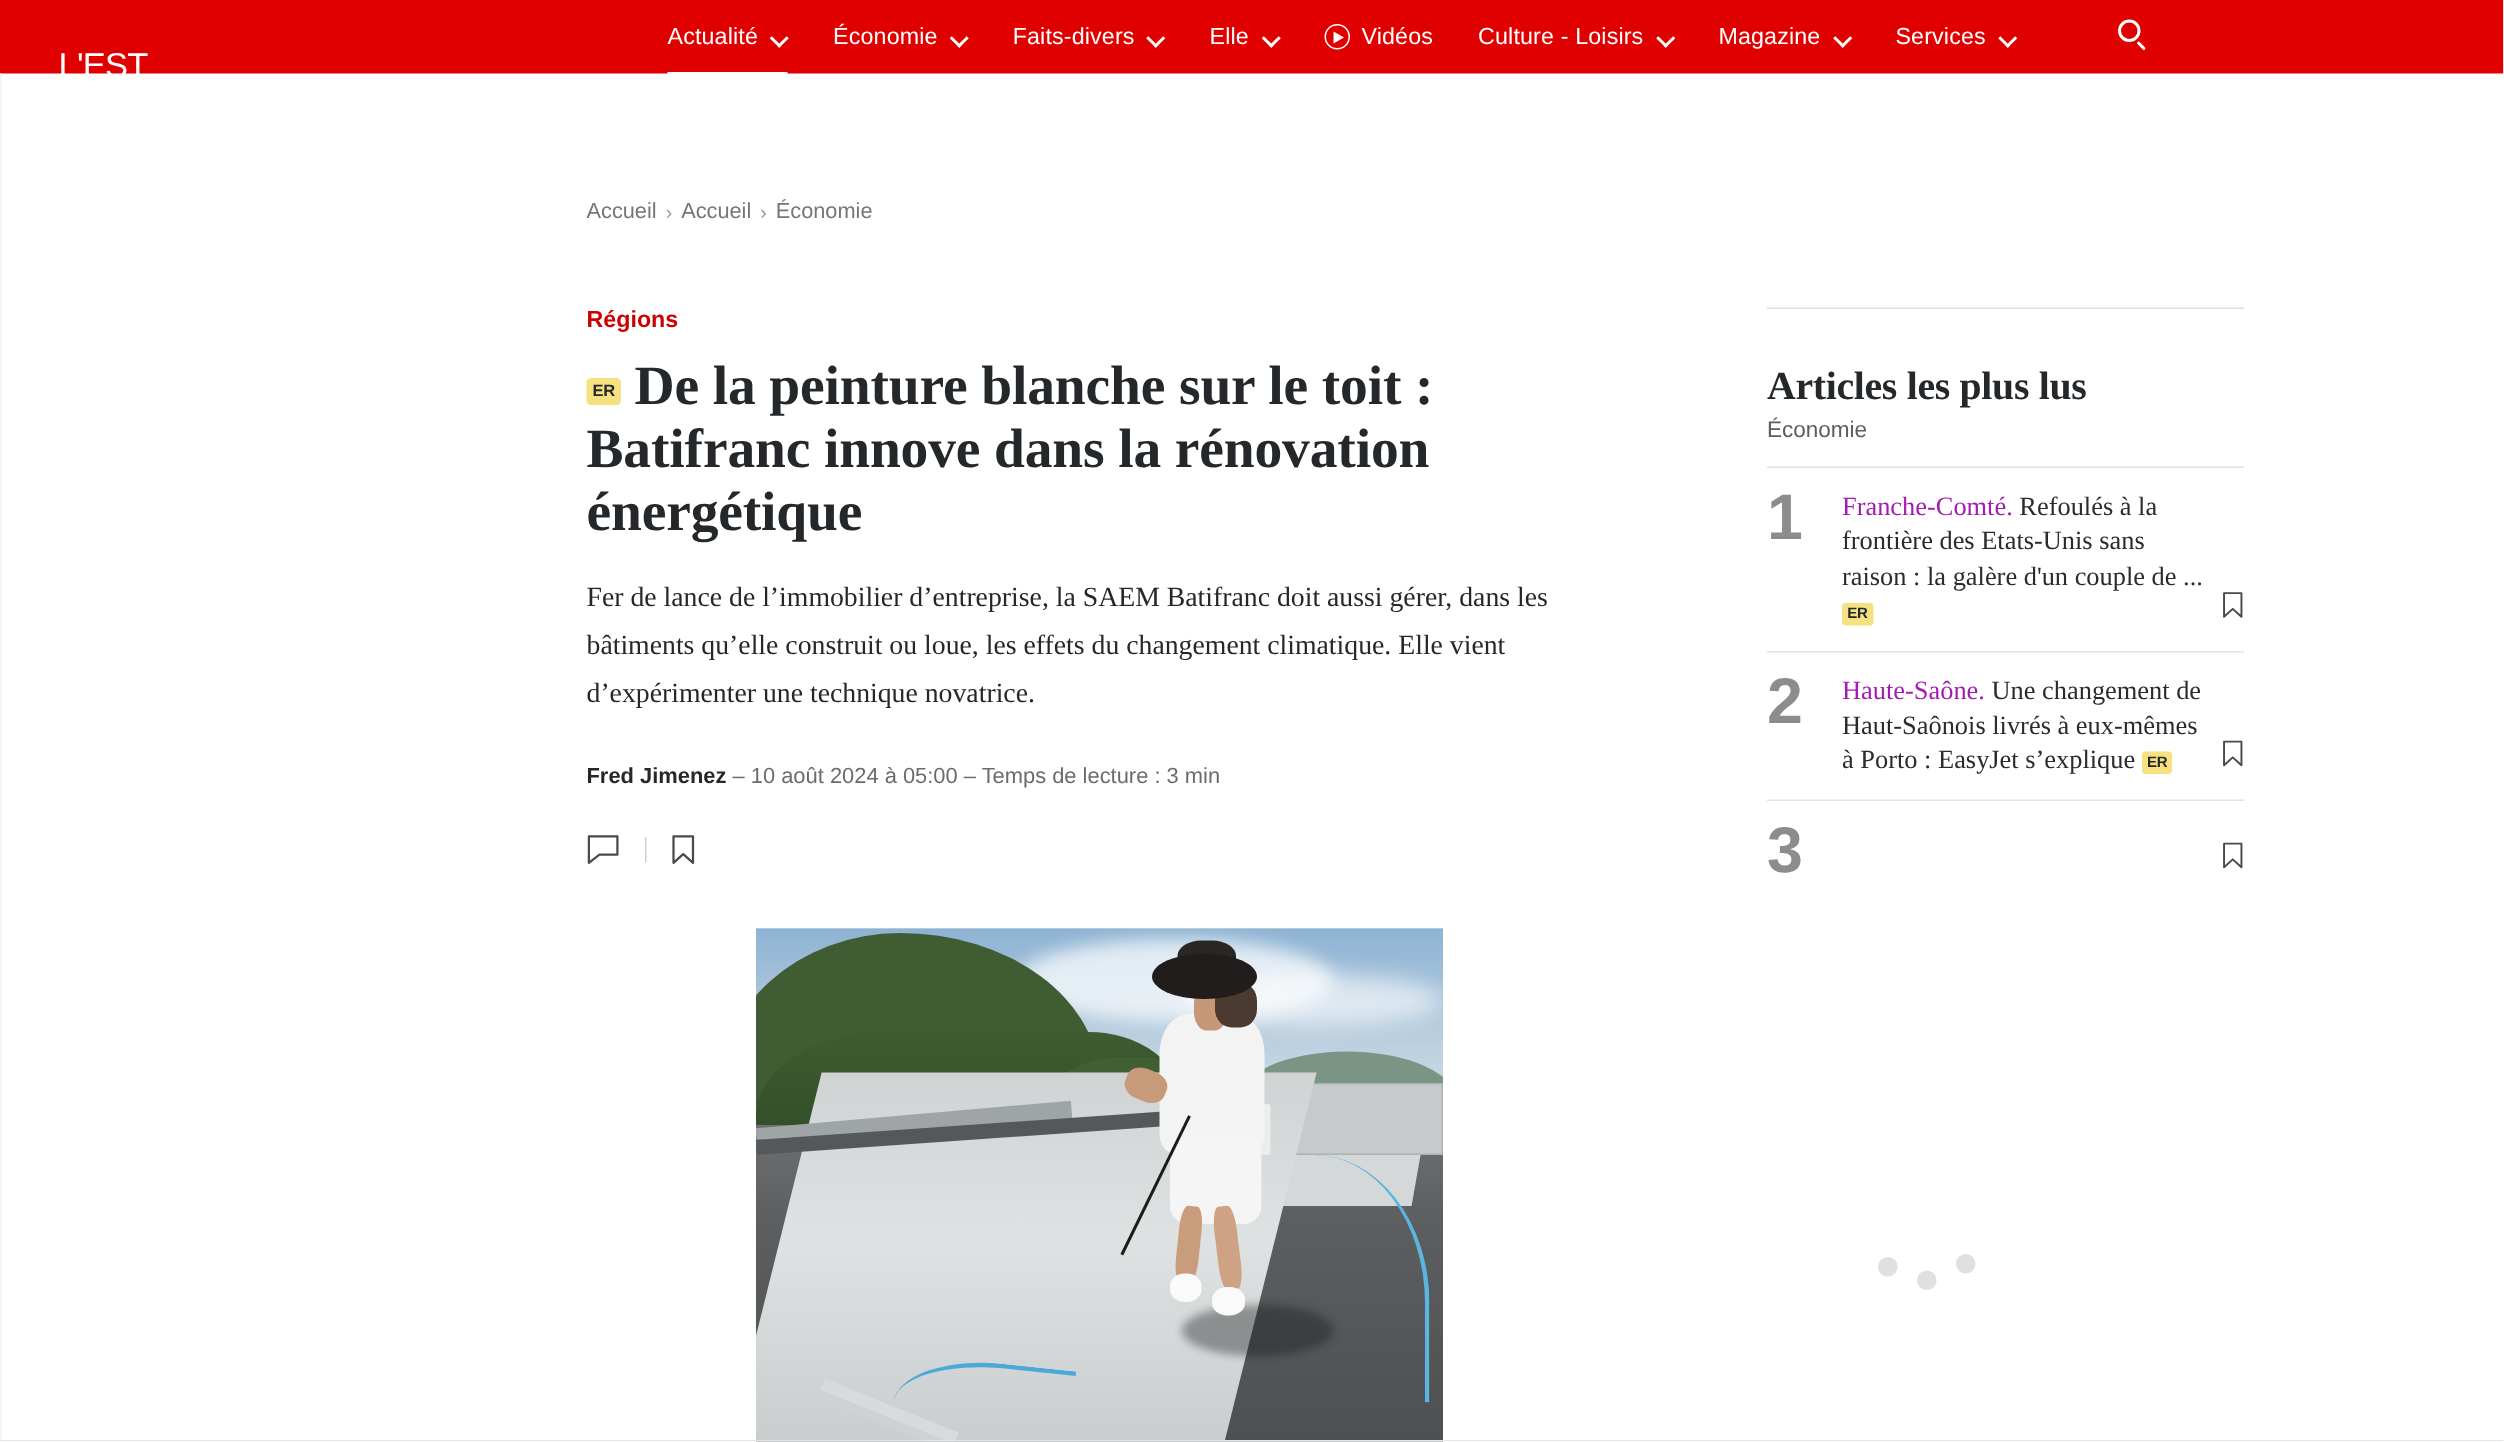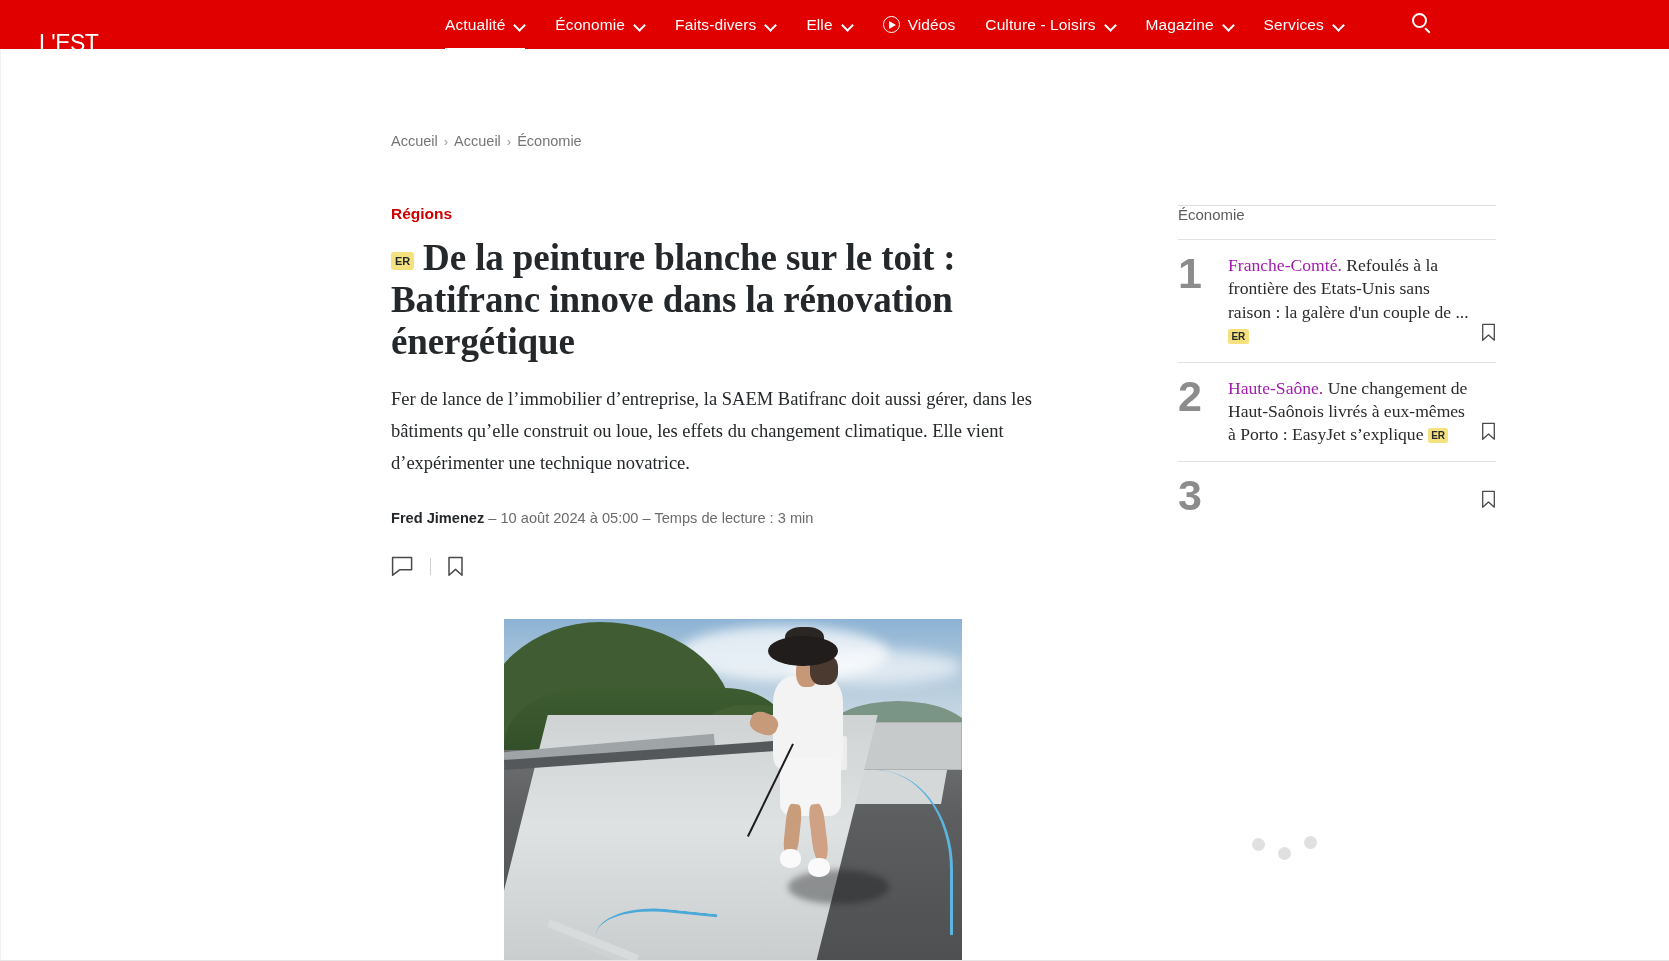--- a/index.html
+++ b/index.html
@@ -646,20 +646,21 @@
           <div class="ph-arm"></div>
           <div class="ph-pole"></div>
         </div>
         <div class="ph-squeegee"></div>
       </div>
     </div>
   </div>
 
   <div class="sidebar">
     <div class="sb-rule"></div>
+    <div class="sb-title">Articles les plus lus</div>
     <div class="sb-sub">Économie</div>
 
     <div class="sb-item">
       <div class="sb-rank">1</div>
       <div class="sb-text"><span class="sb-lead">Franche-Comté.</span><span> Refoulés à la frontière des Etats-Unis sans raison : la galère d'un couple de ...</span> <span class="badge-er sm">ER</span></div>
       <span class="sb-bm">
         <svg width="15" height="19" viewBox="0 0 15 19" aria-hidden="true">
           <path d="M1.7 1.4h11.6v15.8L7.5 11.9 1.7 17.2z" fill="none" stroke="#4a4a4a" stroke-width="1.3" stroke-linejoin="round"></path>
         </svg>
       </span>

